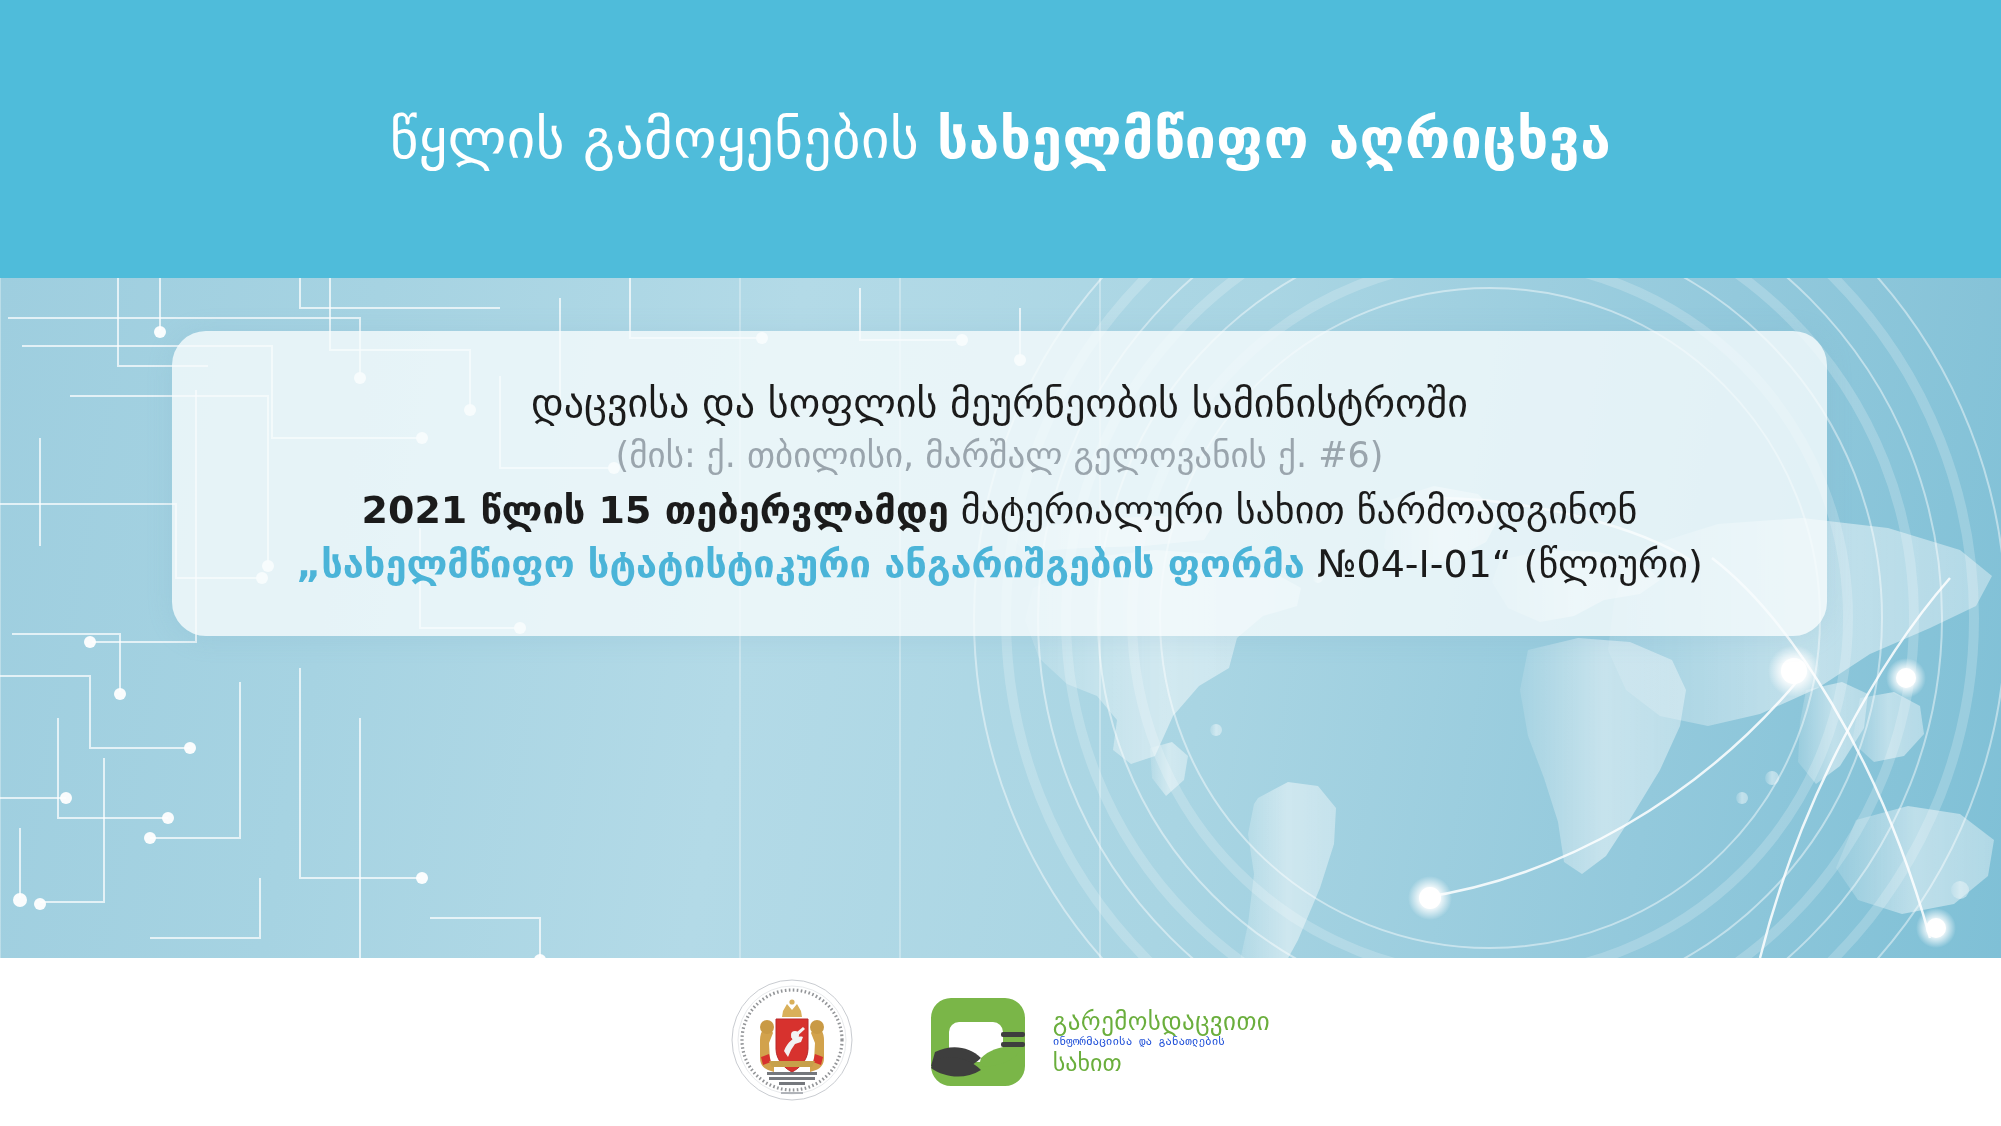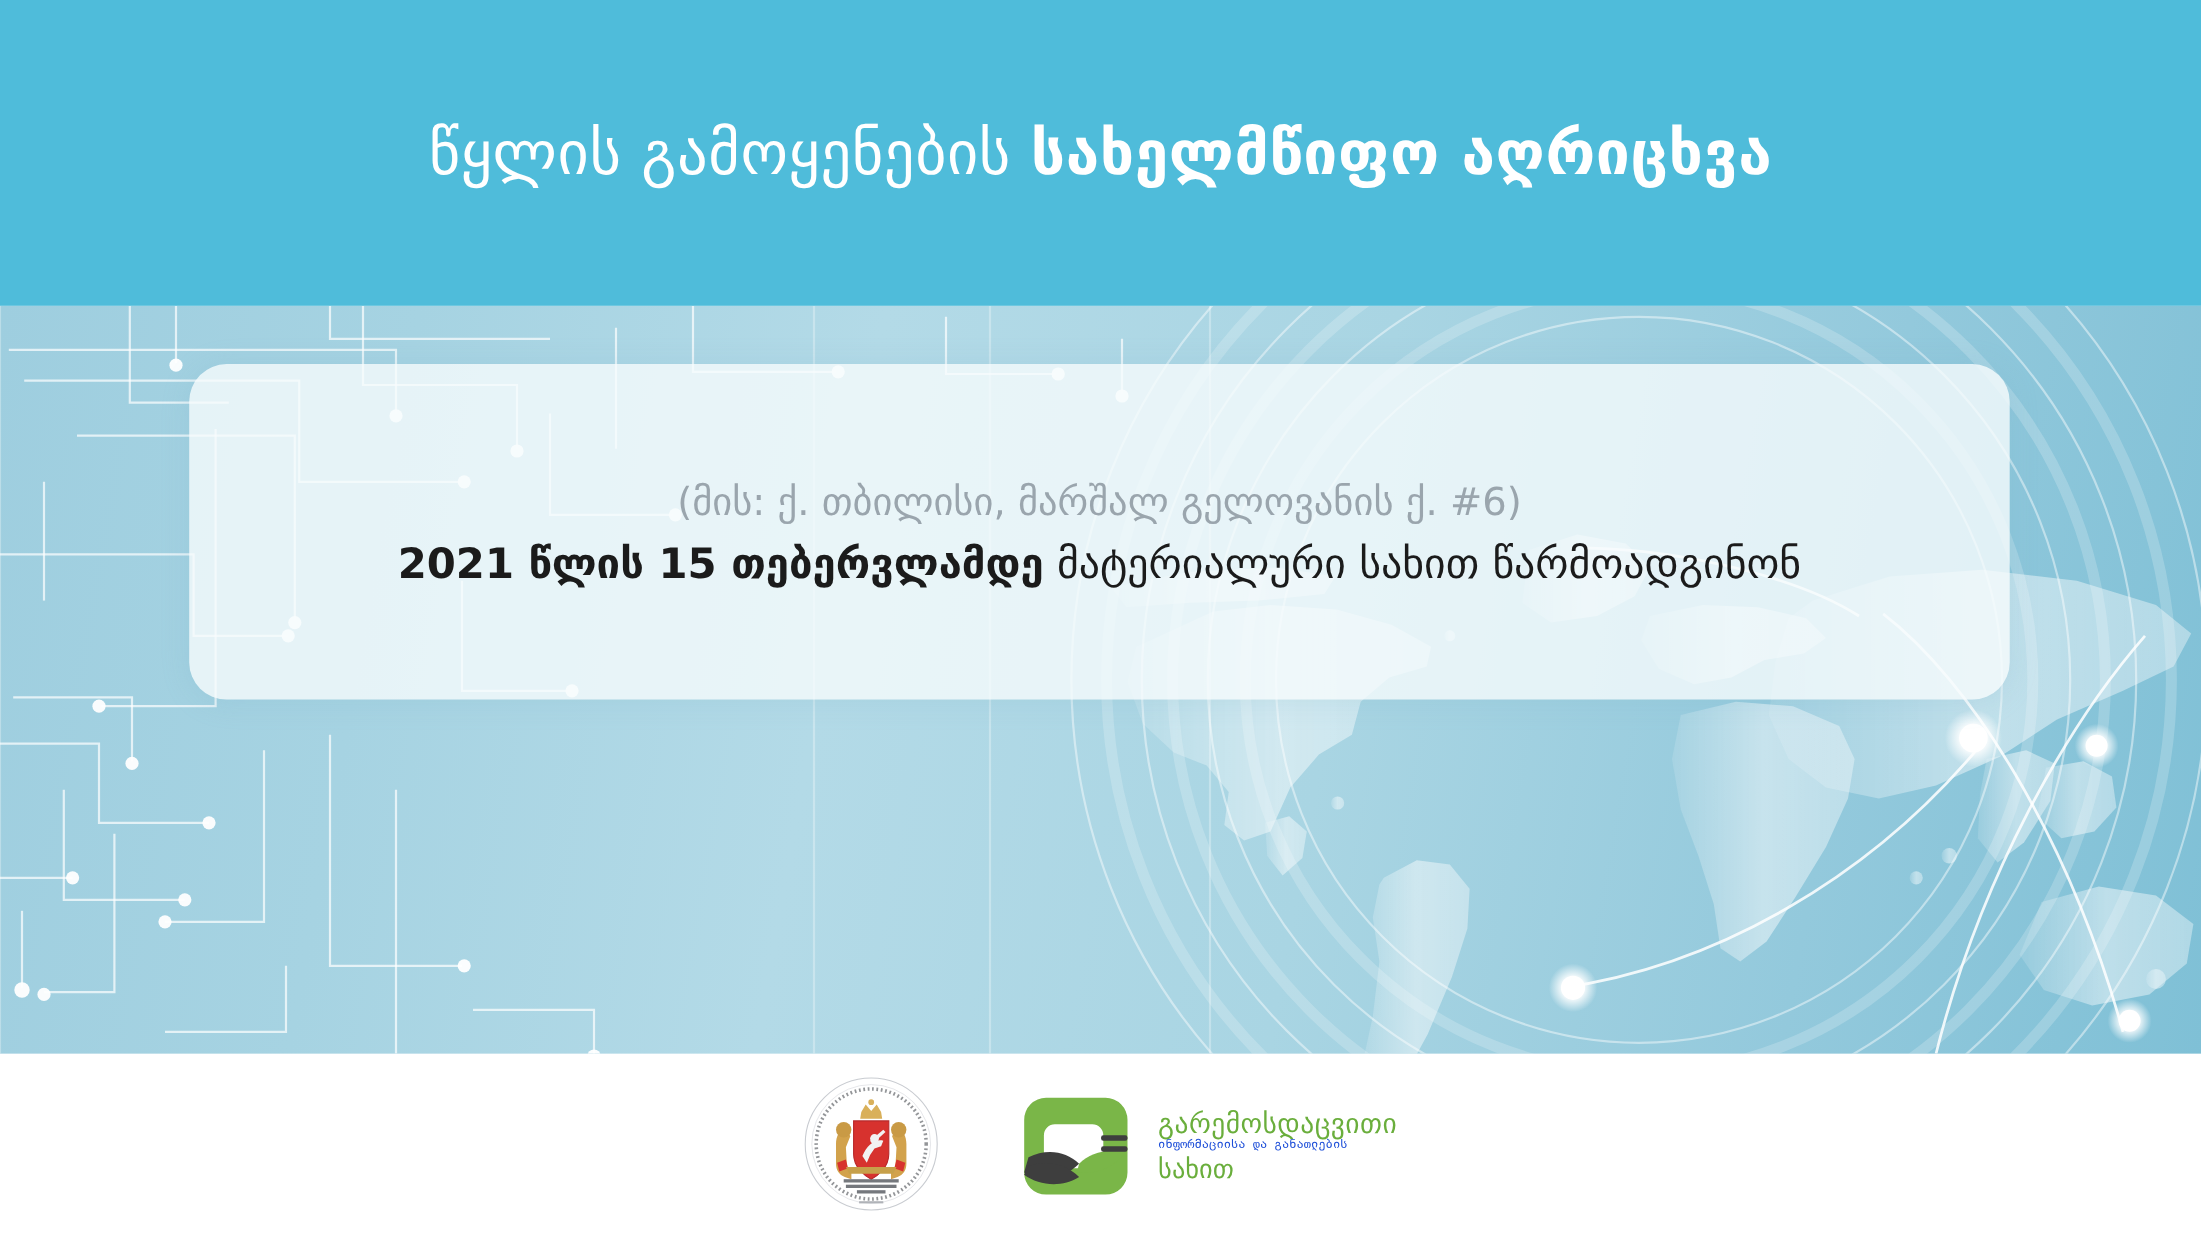--- a/index.html
+++ b/index.html
@@ -281,27 +281,31 @@
           <path d="M0 0 L0 680"></path>
           <path d="M740 0 L740 680"></path>
           <path d="M900 0 L900 680"></path>
           <path d="M1100 0 L1100 680"></path>
         </g>
       </svg>
 
       <div class="card">
 
 
+        <div class="card-line l2">დაცვისა და სოფლის მეურნეობის სამინისტროში</div>
 
         <div class="card-line l3">(მის: ქ. თბილისი, მარშალ გელოვანის ქ. #6)</div>
 
         <div class="card-line l4">
           <span class="bold">2021 წლის 15 თებერვლამდე</span><span class="reg"> მატერიალური სახით წარმოადგინონ</span>
         </div>
 
+        <div class="card-line l5">
+          <span class="accent">„სახელმწიფო სტატისტიკური ანგარიშგების ფორმა</span><span class="dark"> №04-I-01“ (წლიური)</span>
+        </div>
 
       </div>
 
     </div>
   </div>
 
   <div class="footer">
 
     <div>
       <svg class="logo-ministry" viewBox="0 0 122 122">

